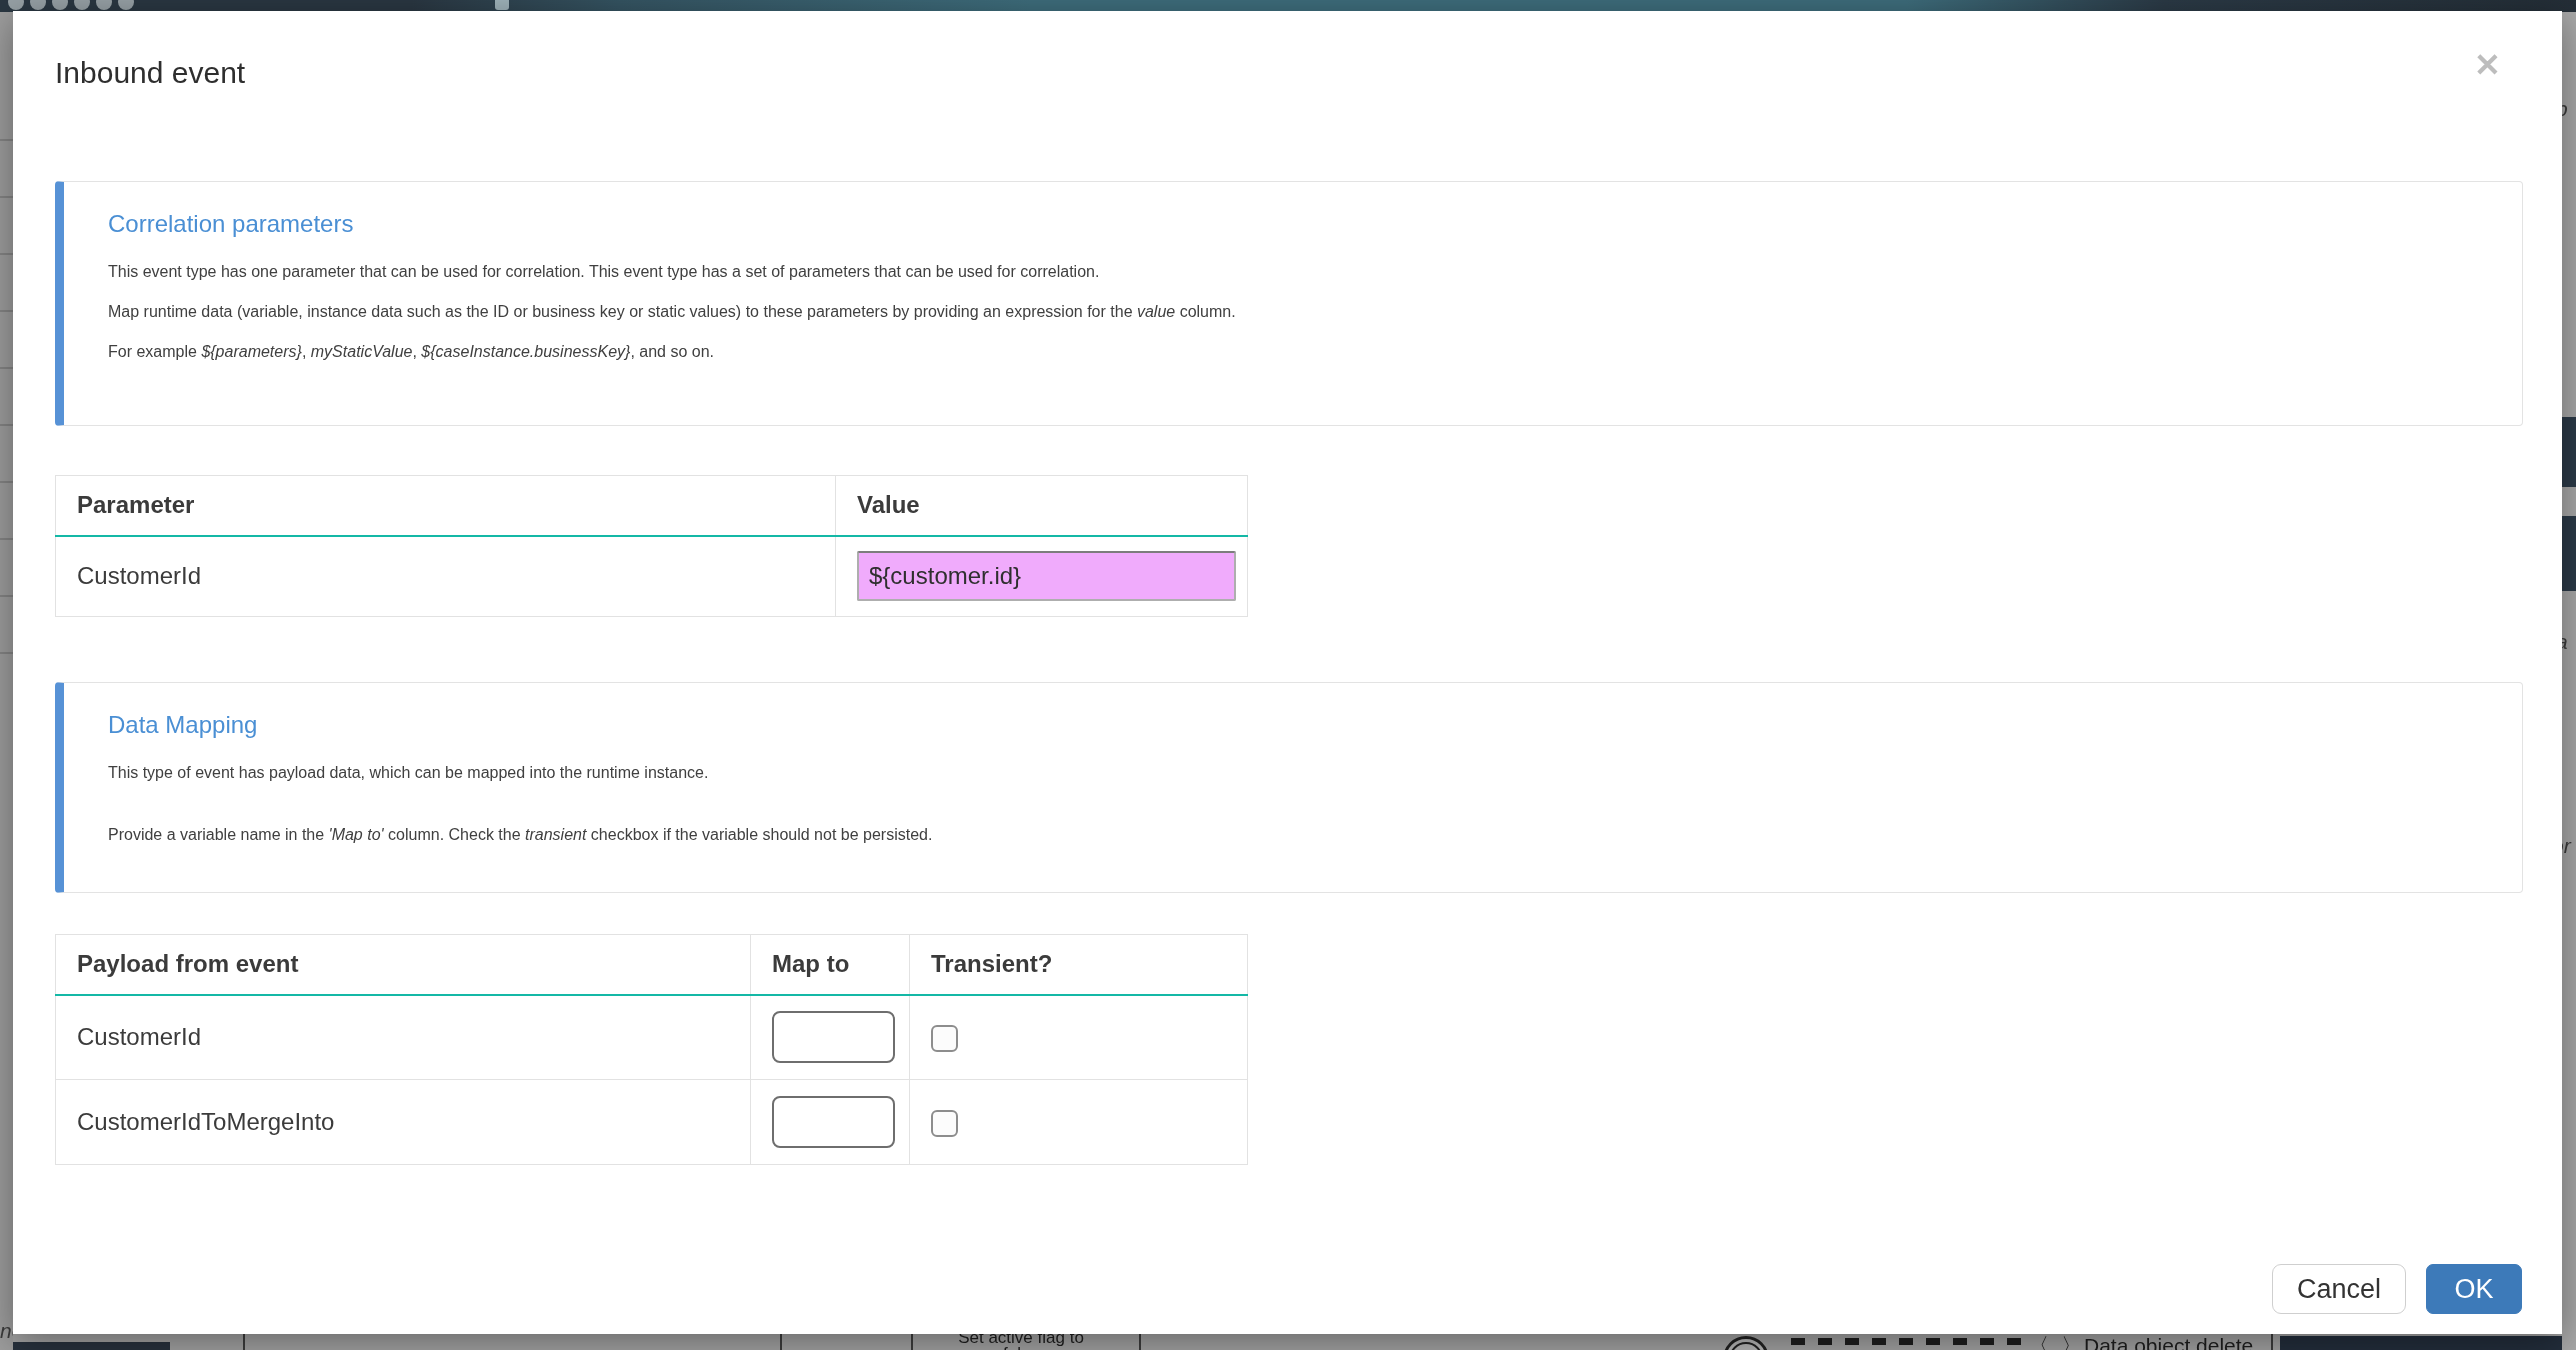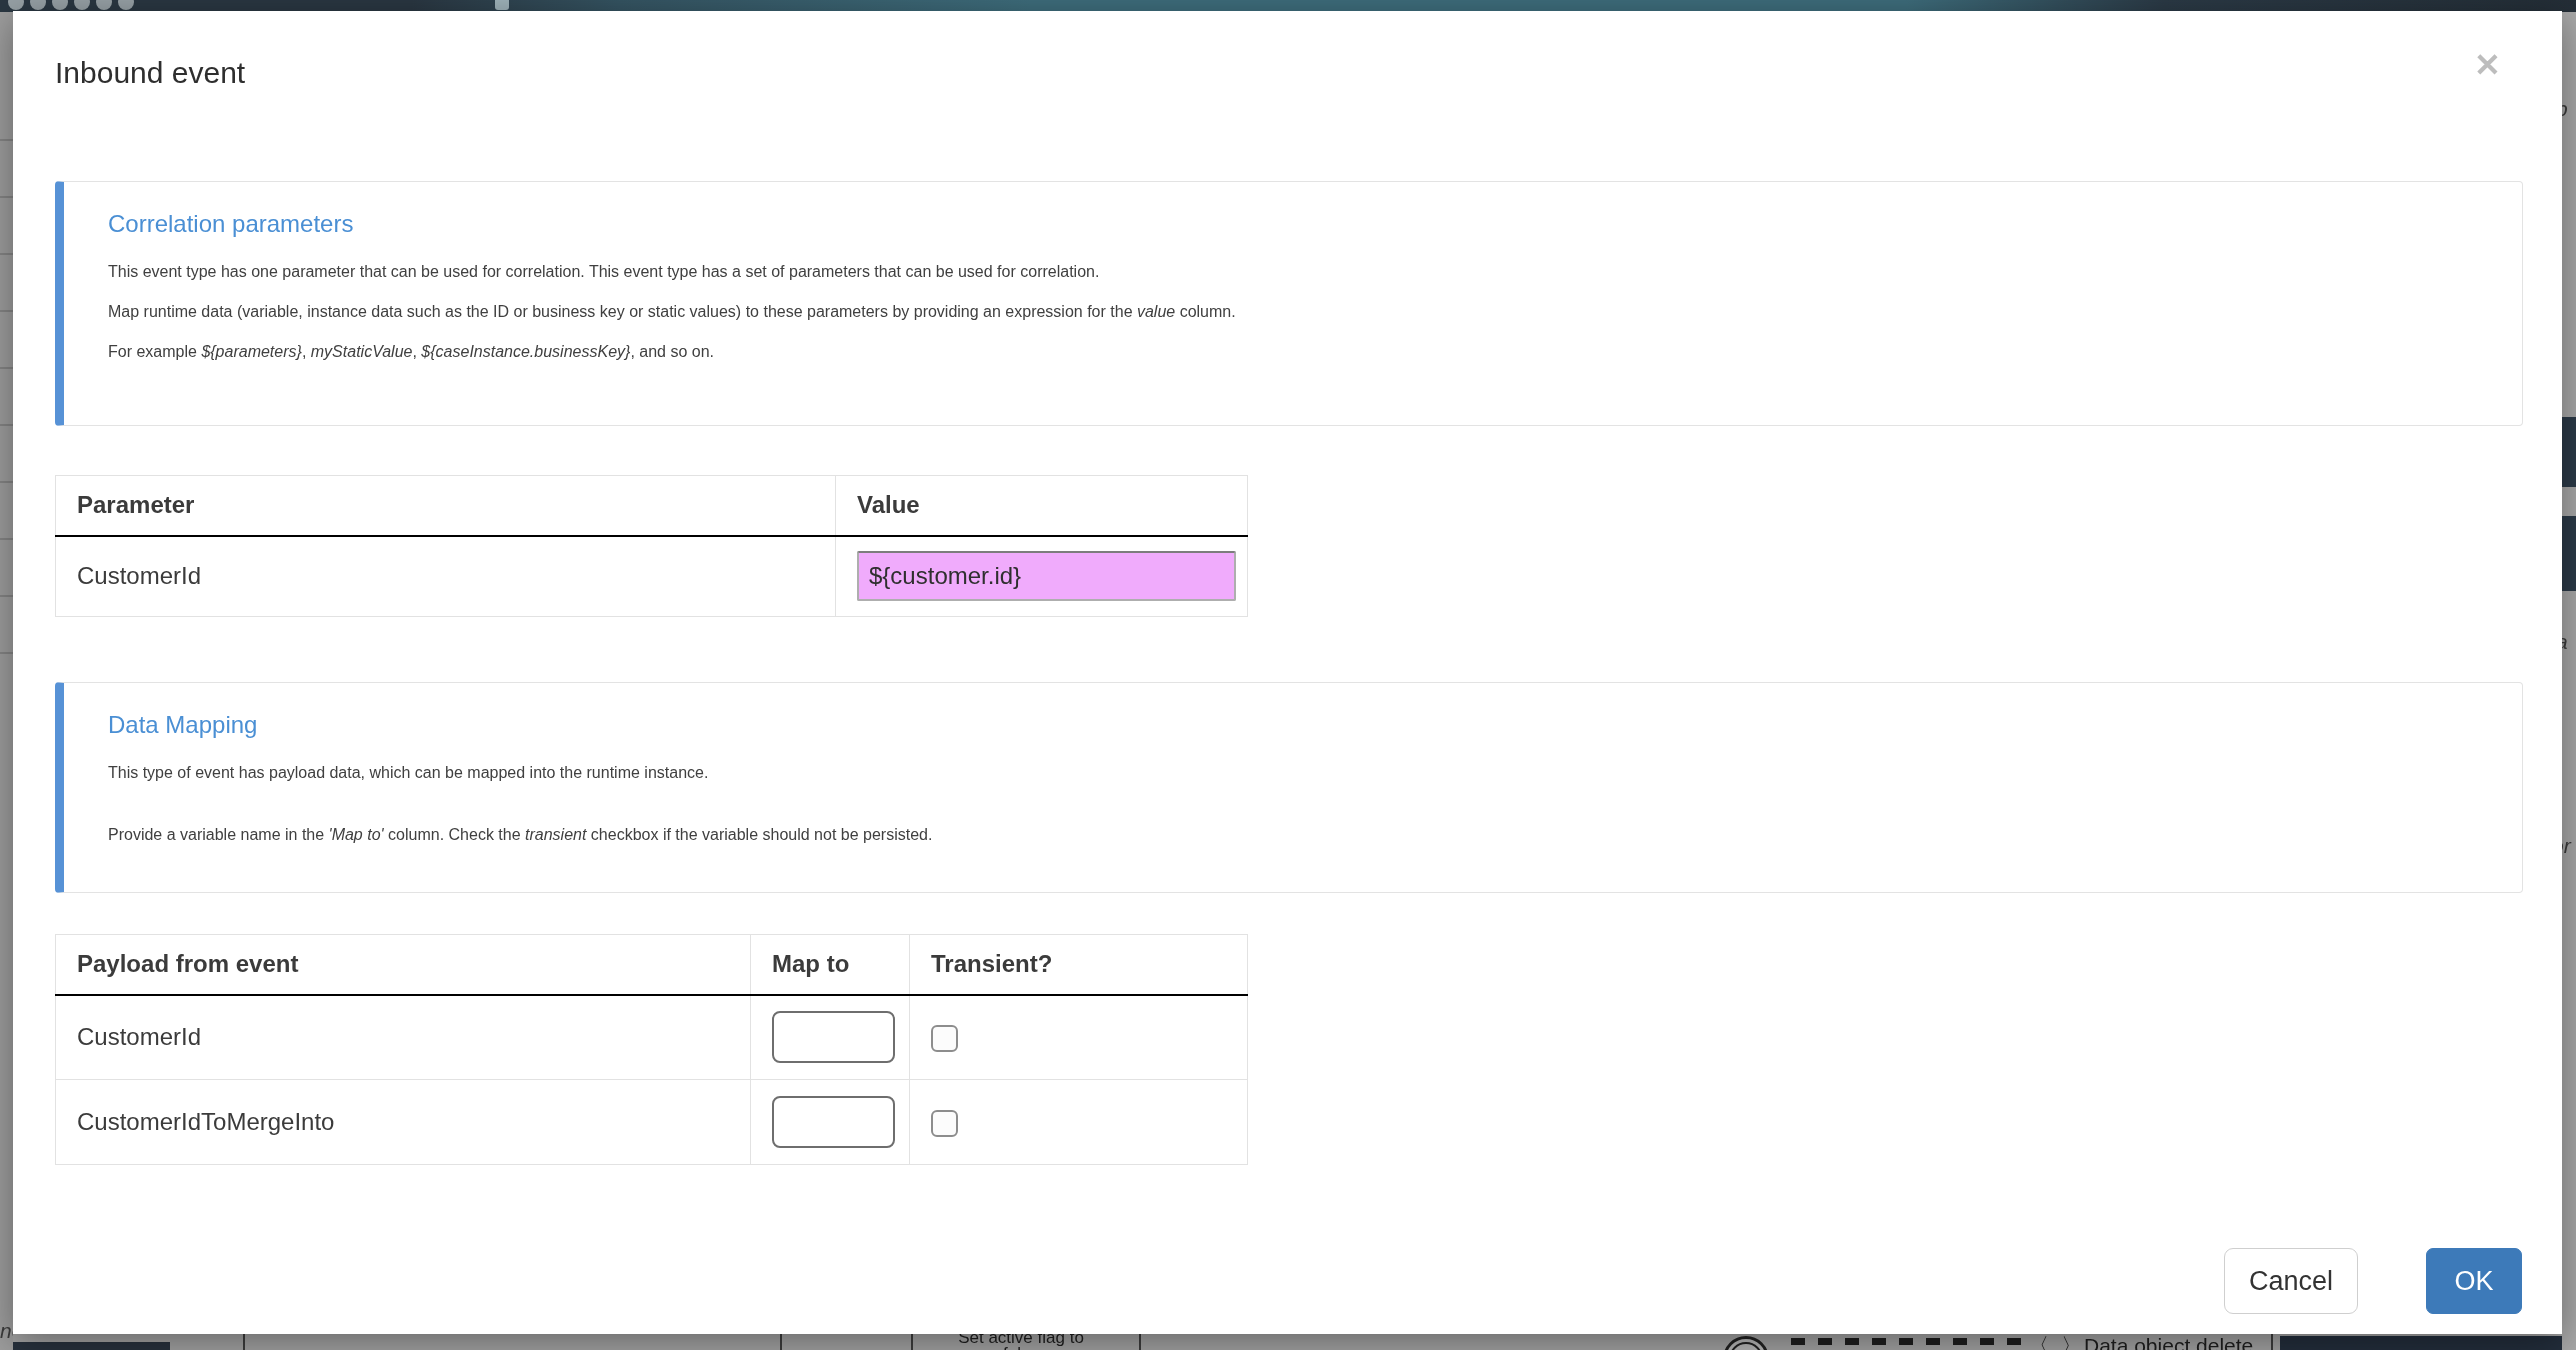--- a/index.html
+++ b/index.html
@@ -55,43 +55,43 @@
   .section.s2{top:671px;height:211px;}
   .section h2{margin:0 0 14px 0;font-size:24px;font-weight:400;color:#4a8fd4;}
   .section p{margin:0;font-size:16px;line-height:40px;color:#404040;}
   .section.s2 p.first{margin-bottom:22px;}
   
   table.grid{position:absolute;left:42px;border-collapse:collapse;table-layout:fixed;background:#fff;}
   table.grid th,table.grid td{
     border:1px solid #e2e2e2;font-size:24px;color:#3b3b3b;text-align:left;
     padding:0 0 0 21px;box-sizing:border-box;vertical-align:middle;
   }
-  table.grid th{font-weight:700;height:60px;border-bottom:2px solid #000000;}
+  table.grid th{font-weight:700;height:60px;border-bottom:2px solid #14b8a6;}
   .t1{top:464px;width:1192px;}
   .t1 td{height:81px;}
   .t2{top:923px;width:1192px;}
   .t2 td{height:85px;}
   input.value-input{
     width:379px;height:50px;box-sizing:border-box;font-size:24px;color:#2f2f2f;
     font-family:"Liberation Sans",sans-serif;padding:0 10px;
     border:2px solid #aeaeae;border-top-color:#7d7d7d;border-radius:2px;outline:none;background:#f0abfc;
   }
   input.mapto-input{
     width:123px;height:52px;box-sizing:border-box;font-size:24px;color:#2f2f2f;
     font-family:"Liberation Sans",sans-serif;padding:0 8px;
     border:2px solid #6e6e6e;border-radius:8px;outline:none;background:#fff;
   }
   input.transient-cb{
     appearance:none;-webkit-appearance:none;width:27px;height:27px;margin:0;
     border:2px solid #8d8d8d;border-radius:6px;background:#fcfcfc;vertical-align:middle;
   }
   
   .modal-footer{position:absolute;right:40px;bottom:20px;display:flex;gap:20px;align-items:center;}
-  .btn{font-family:"Liberation Sans",sans-serif;font-size:27px;height:66px;display:flex;
-    align-items:center;justify-content:center;cursor:pointer;box-sizing:border-box;margin-left:48px;}
+  .btn{font-family:"Liberation Sans",sans-serif;font-size:27px;height:50px;display:flex;
+    align-items:center;justify-content:center;cursor:pointer;box-sizing:border-box;}
   .btn-cancel{width:134px;background:#fff;border:1px solid #cfcfcf;border-radius:9px;color:#333;}
   .btn-ok{width:96px;background:#3d7ab9;border:1px solid #3d7ab9;border-radius:7px;color:#fff;}
   em{font-style:italic;}
 </style>
 </head>
 <body>
 
 <div class="top-bar">
   <span class="logo-dots">
       <i></i>

